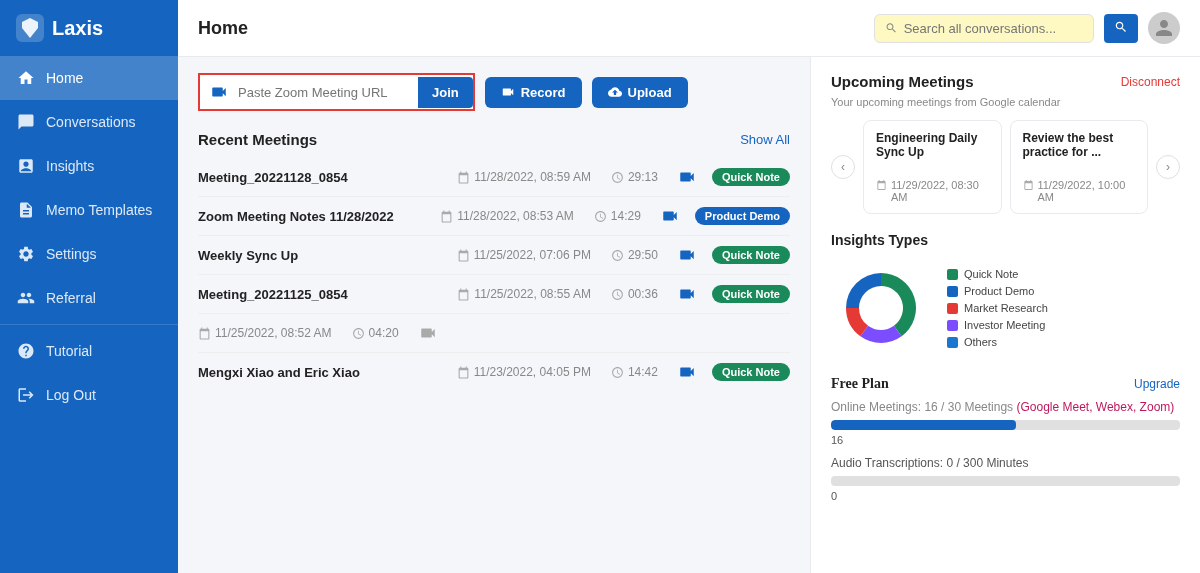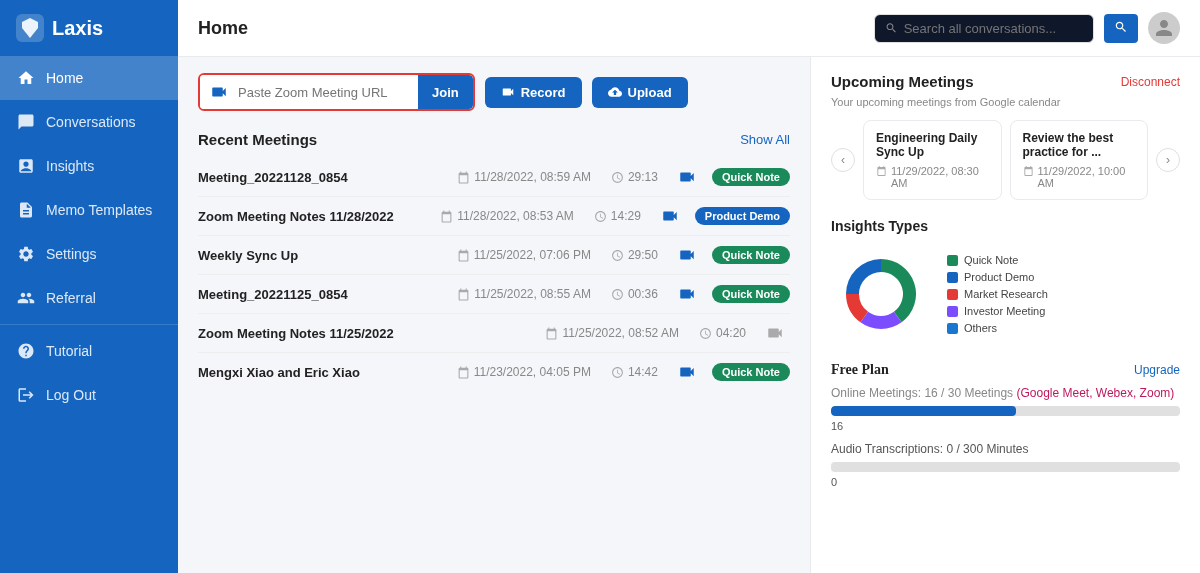--- a/index.html
+++ b/index.html
@@ -72,21 +72,21 @@
       color: #222;
     }
     .header-right {
       display: flex;
       align-items: center;
       gap: 10px;
     }
     .search-bar {
       display: flex;
       align-items: center;
-      background: #0f172a;
+      background: #fef9c3;
       border: 1px solid #e0e0e0;
       border-radius: 6px;
       padding: 6px 10px;
       gap: 6px;
       width: 220px;
     }
     .search-bar input {
       border: none;
       background: transparent;
       outline: none;
@@ -133,22 +133,23 @@
 
     
     .action-bar {
       display: flex;
       align-items: center;
       gap: 10px;
       margin-bottom: 20px;
     }
     .zoom-input-wrap {
       display: flex;
+      align-items: center;
       border: 2px solid #e53935;
-      border-radius: 6px;
+      border-radius: 0;
       background: white;
       overflow: hidden;
     }
     .zoom-icon {
       padding: 8px 10px;
       background: white;
       display: flex;
       align-items: center;
       color: #1565c0;
     }
@@ -331,21 +332,21 @@
     .upcoming-card {
       border: 1px solid #e8eaed;
       border-radius: 8px;
       padding: 10px 12px;
       flex: 1;
     }
     .upcoming-card-title {
       font-size: 12px;
       font-weight: 600;
       color: #222;
-      margin-bottom: 6px;
+      margin-bottom: 20px;
     }
     .upcoming-card-time {
       display: flex;
       gap: 4px;
       font-size: 11px;
       color: #888;
     }
 
     
     .meeting-types-section { margin-bottom: 18px; }
@@ -635,23 +636,20 @@
                   <path d="M11.99 2C6.47 2 2 6.48 2 12s4.47 10 9.99 10C17.52 22 22 17.52 22 12S17.52 2 11.99 2zm.01 18c-4.42 0-8-3.58-8-8s3.58-8 8-8 8 3.58 8 8-3.58 8-8 8zm.5-13H11v6l5.25 3.15.75-1.23-4.5-2.67V7z"></path>
                 </svg> 00:36</div>
               <div class="video-icon-wrap">
                 <svg width="18" height="18" viewBox="0 0 24 24" fill="#1565c0">
                   <path d="M17 10.5V7c0-.55-.45-1-1-1H4c-.55 0-1 .45-1 1v10c0 .55.45 1 1 1h12c.55 0 1-.45 1-1v-3.5l4 4v-11l-4 4z"></path>
                 </svg>
               </div>
               <span class="tag tag-quick-note">Quick Note</span>
             </div>
             <div class="meeting-row">
-              <div style="flex: 1 1 0%;">
-                <div class="meeting-name">Zoom Meeting Notes 11/25/2022</div>
-              </div>
               <div class="meeting-meta"><svg width="13" height="13" viewBox="0 0 24 24" fill="#aaa">
                   <path d="M19 3h-1V1h-2v2H8V1H6v2H5c-1.1 0-2 .9-2 2v16c0 1.1.9 2 2 2h14c1.1 0 2-.9 2-2V5c0-1.1-.9-2-2-2zm0 18H5V8h14v13z"></path>
                 </svg> 11/25/2022, 08:52 AM</div>
               <div class="meeting-duration"><svg width="13" height="13" viewBox="0 0 24 24" fill="#aaa">
                   <path d="M11.99 2C6.47 2 2 6.48 2 12s4.47 10 9.99 10C17.52 22 22 17.52 22 12S17.52 2 11.99 2zm.01 18c-4.42 0-8-3.58-8-8s3.58-8 8-8 8 3.58 8 8-3.58 8-8 8zm.5-13H11v6l5.25 3.15.75-1.23-4.5-2.67V7z"></path>
                 </svg> 04:20</div>
               <div class="video-icon-gray">
                 <svg width="18" height="18" viewBox="0 0 24 24" fill="#aaa">
                   <path d="M17 10.5V7c0-.55-.45-1-1-1H4c-.55 0-1 .45-1 1v10c0 .55.45 1 1 1h12c.55 0 1-.45 1-1v-3.5l4 4v-11l-4 4z"></path>
                 </svg>

